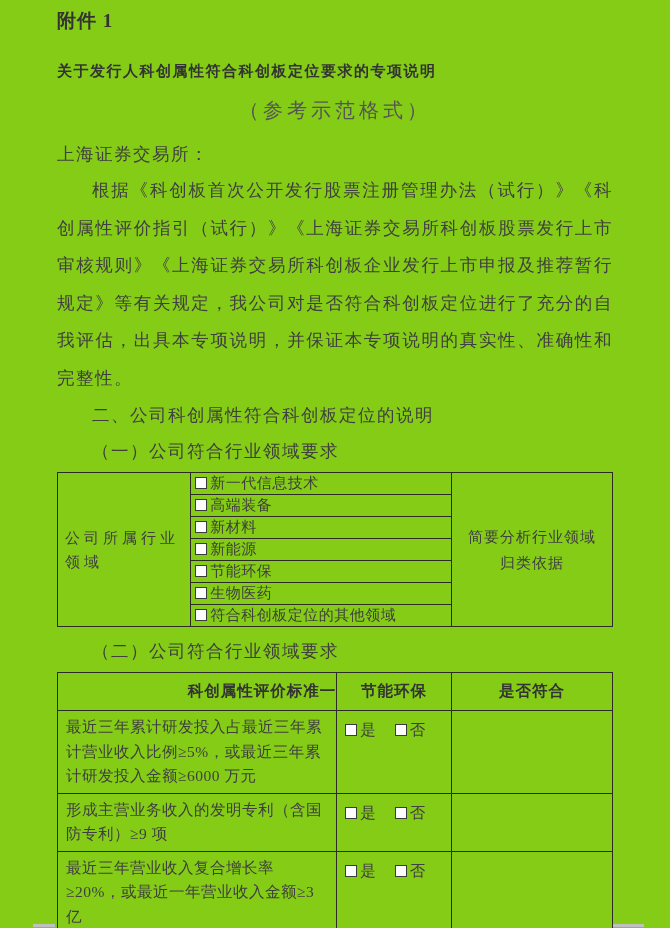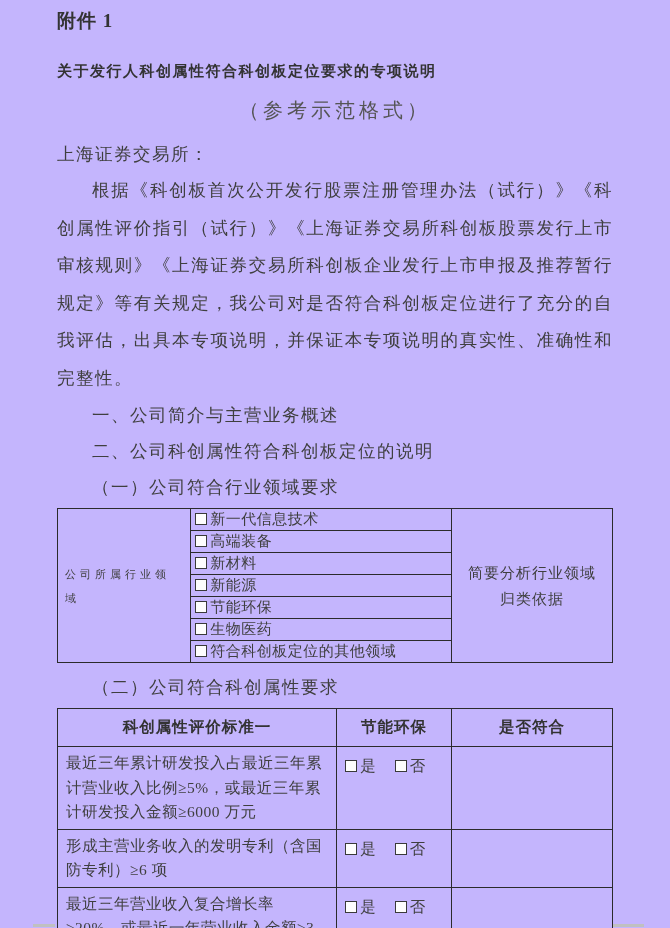--- a/index.html
+++ b/index.html
@@ -2,21 +2,21 @@
 <html><head>
 <meta charset="utf-8">
 <style>
   * { box-sizing: border-box; margin: 0; padding: 0; }
   html, body { background: #ffffff; }
   .page {
     position: relative;
     width: 670px;
     height: 928px;
     margin: 0 auto;
-    background: #c4b5fd;
+    background: #84cc16;
     overflow: hidden;
     font-family: "Liberation Serif", "DejaVu Serif", serif;
     color: #3f3f3f;
   }
   .content { padding: 8px 57px 0 57px; }
 
   .attachment-label {
     font-size: 19px;
     font-weight: bold;
     line-height: 26px;
@@ -59,21 +59,21 @@
     text-indent: 2em;
     letter-spacing: 1.5px;
   }
 
   table { border-collapse: collapse; width: 100%; table-layout: fixed; }
   td, th { border: 1.5px solid #2b2b2b; }
 
   .industry-table { margin-top: 3px; }
   .industry-table .col-head {
     width: 24%;
-    font-size: 11px;
+    font-size: 15px;
     letter-spacing: 4px;
     padding: 2px 7px;
     line-height: 24px;
     vertical-align: middle;
   }
   .industry-table .option-cell {
     width: 47%;
     height: 22px;
     font-size: 15px;
     padding: 0 4px;
@@ -103,21 +103,21 @@
   .criteria-table { margin-top: 3px; }
   .criteria-table th {
     font-size: 15.5px;
     font-weight: bold;
     color: #333333;
     text-align: center;
     letter-spacing: 1px;
     height: 38px;
     vertical-align: middle;
   }
-  .criteria-table .col-criterion { width: 50.3%; }
+  .criteria-table .col-criterion { width: 50.3%; text-align: right; }
   .criteria-table .col-yesno    { width: 20.7%; }
   .criteria-table .col-indic    { width: 29%; }
   .criteria-table .criterion {
     font-size: 15.5px;
     line-height: 24.5px;
     padding: 4px 8px;
     letter-spacing: 0.5px;
     vertical-align: middle;
     text-align: left;
   }
@@ -156,21 +156,20 @@
 
 <div class="page">
   <div class="content">
 
     <div class="attachment-label">附件 1</div>
     <h1 class="doc-title">关于发行人科创属性符合科创板定位要求的专项说明</h1>
     <div class="doc-subtitle">（参考示范格式）</div>
     <div class="salutation">上海证券交易所：</div>
     <p class="body-paragraph">根据《科创板首次公开发行股票注册管理办法（试行）》《科创属性评价指引（试行）》《上海证券交易所科创板股票发行上市审核规则》《上海证券交易所科创板企业发行上市申报及推荐暂行规定》等有关规定，我公司对是否符合科创板定位进行了充分的自我评估，出具本专项说明，并保证本专项说明的真实性、准确性和完整性。</p>
 
-    <div class="list-item">一、公司简介与主营业务概述</div>
     <div class="list-item">二、公司科创属性符合科创板定位的说明</div>
     <div class="list-item">（一）公司符合行业领域要求</div>
 
     <table class="industry-table">
       <tbody>
         <tr>
           <td class="col-head" rowspan="7">公司所属行业领域</td>
           <td class="option-cell">
             <span class="cbx"></span><span>新一代信息技术</span>
           </td>
@@ -202,38 +201,38 @@
           </td>
         </tr>
         <tr>
           <td class="option-cell">
             <span class="cbx"></span><span>符合科创板定位的其他领域</span>
           </td>
         </tr>
       </tbody>
     </table>
 
-    <div class="section2-heading">（二）公司符合科创属性要求</div>
+    <div class="section2-heading">（二）公司符合行业领域要求</div>
 
     <table class="criteria-table">
       <tbody>
         <tr class="header-row">
           <th class="col-criterion">科创属性评价标准一</th>
           <th class="col-yesno">节能环保</th>
           <th class="col-indic">是否符合</th>
         </tr>
         <tr class="row1">
           <td class="criterion">最近三年累计研发投入占最近三年累计营业收入比例≥5%，或最近三年累计研发投入金额≥6000 万元</td>
           <td class="yesno">
             <span class="choice"><span class="cbx"></span><span>是</span></span><span class="choice"><span class="cbx"></span><span>否</span></span>
           </td>
           <td class="indicator"></td>
         </tr>
         <tr class="row2">
-          <td class="criterion">形成主营业务收入的发明专利（含国防专利）≥6 项</td>
+          <td class="criterion">形成主营业务收入的发明专利（含国防专利）≥9 项</td>
           <td class="yesno">
             <span class="choice"><span class="cbx"></span><span>是</span></span><span class="choice"><span class="cbx"></span><span>否</span></span>
           </td>
           <td class="indicator"></td>
         </tr>
         <tr class="row3">
           <td class="criterion">最近三年营业收入复合增长率≥20%，或最近一年营业收入金额≥3 亿</td>
           <td class="yesno">
             <span class="choice"><span class="cbx"></span><span>是</span></span><span class="choice"><span class="cbx"></span><span>否</span></span>
           </td>

